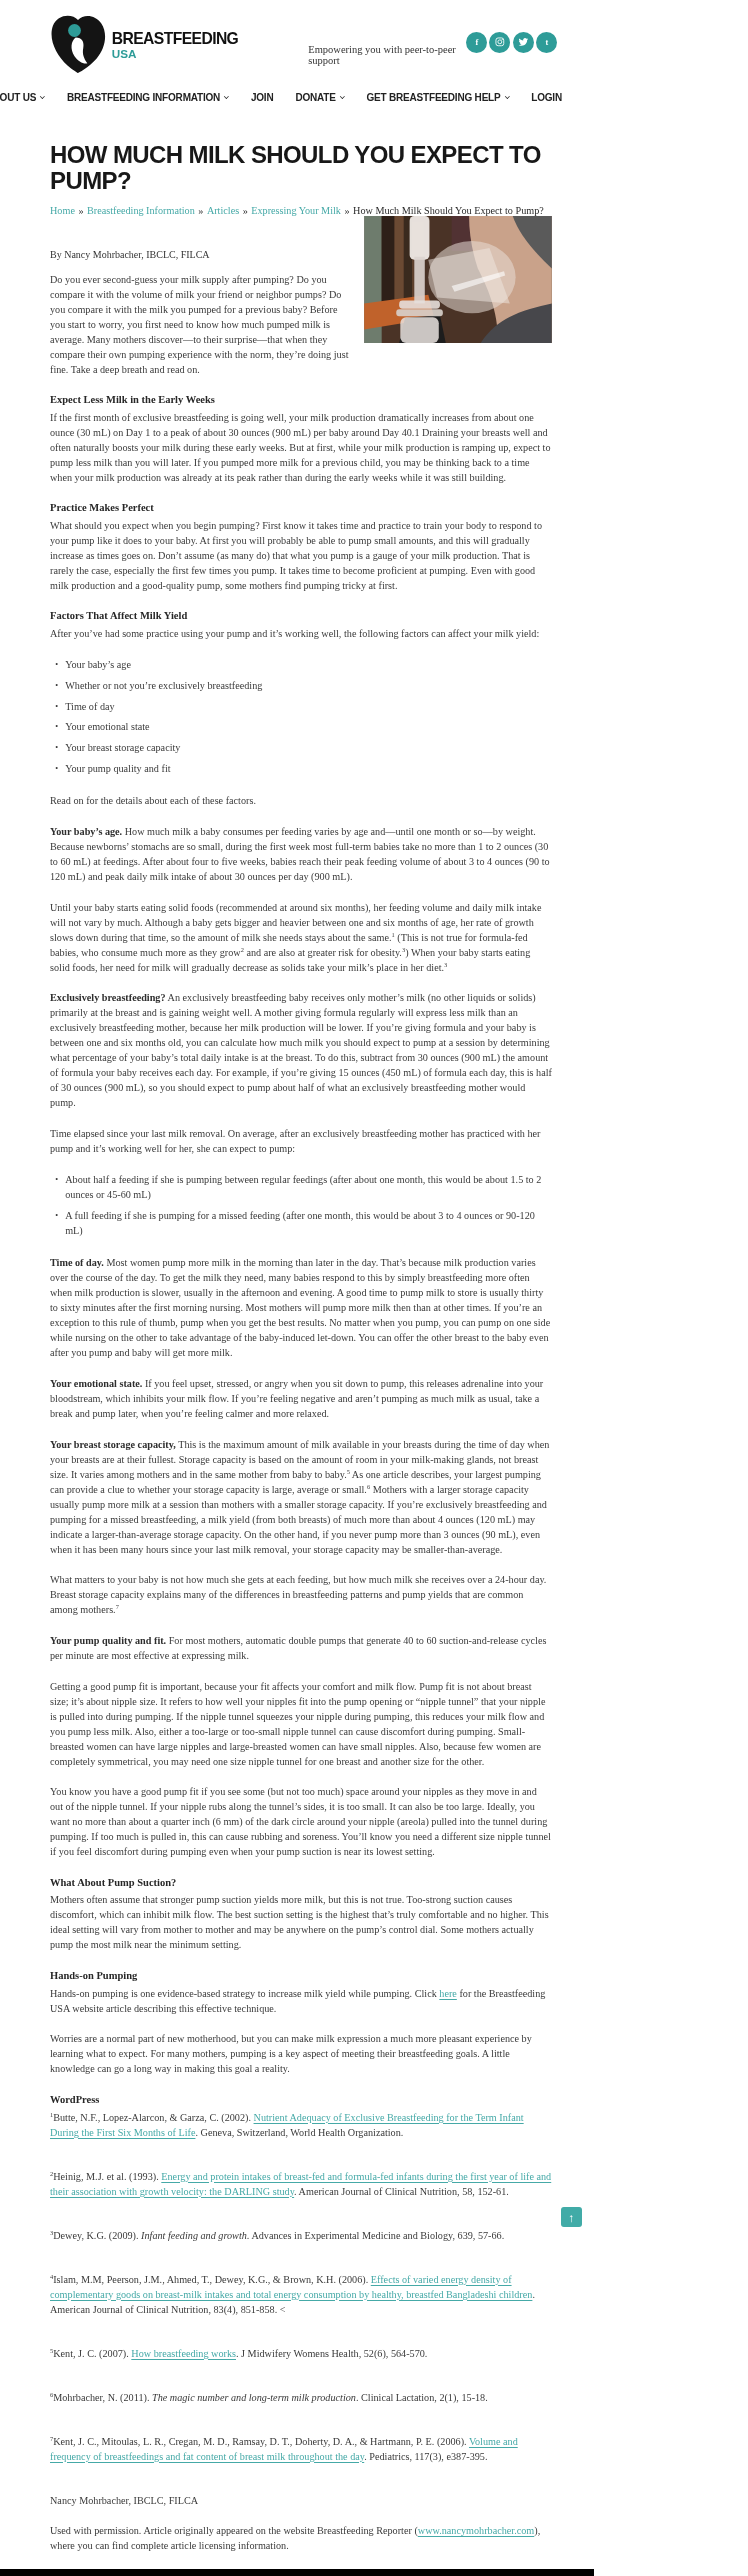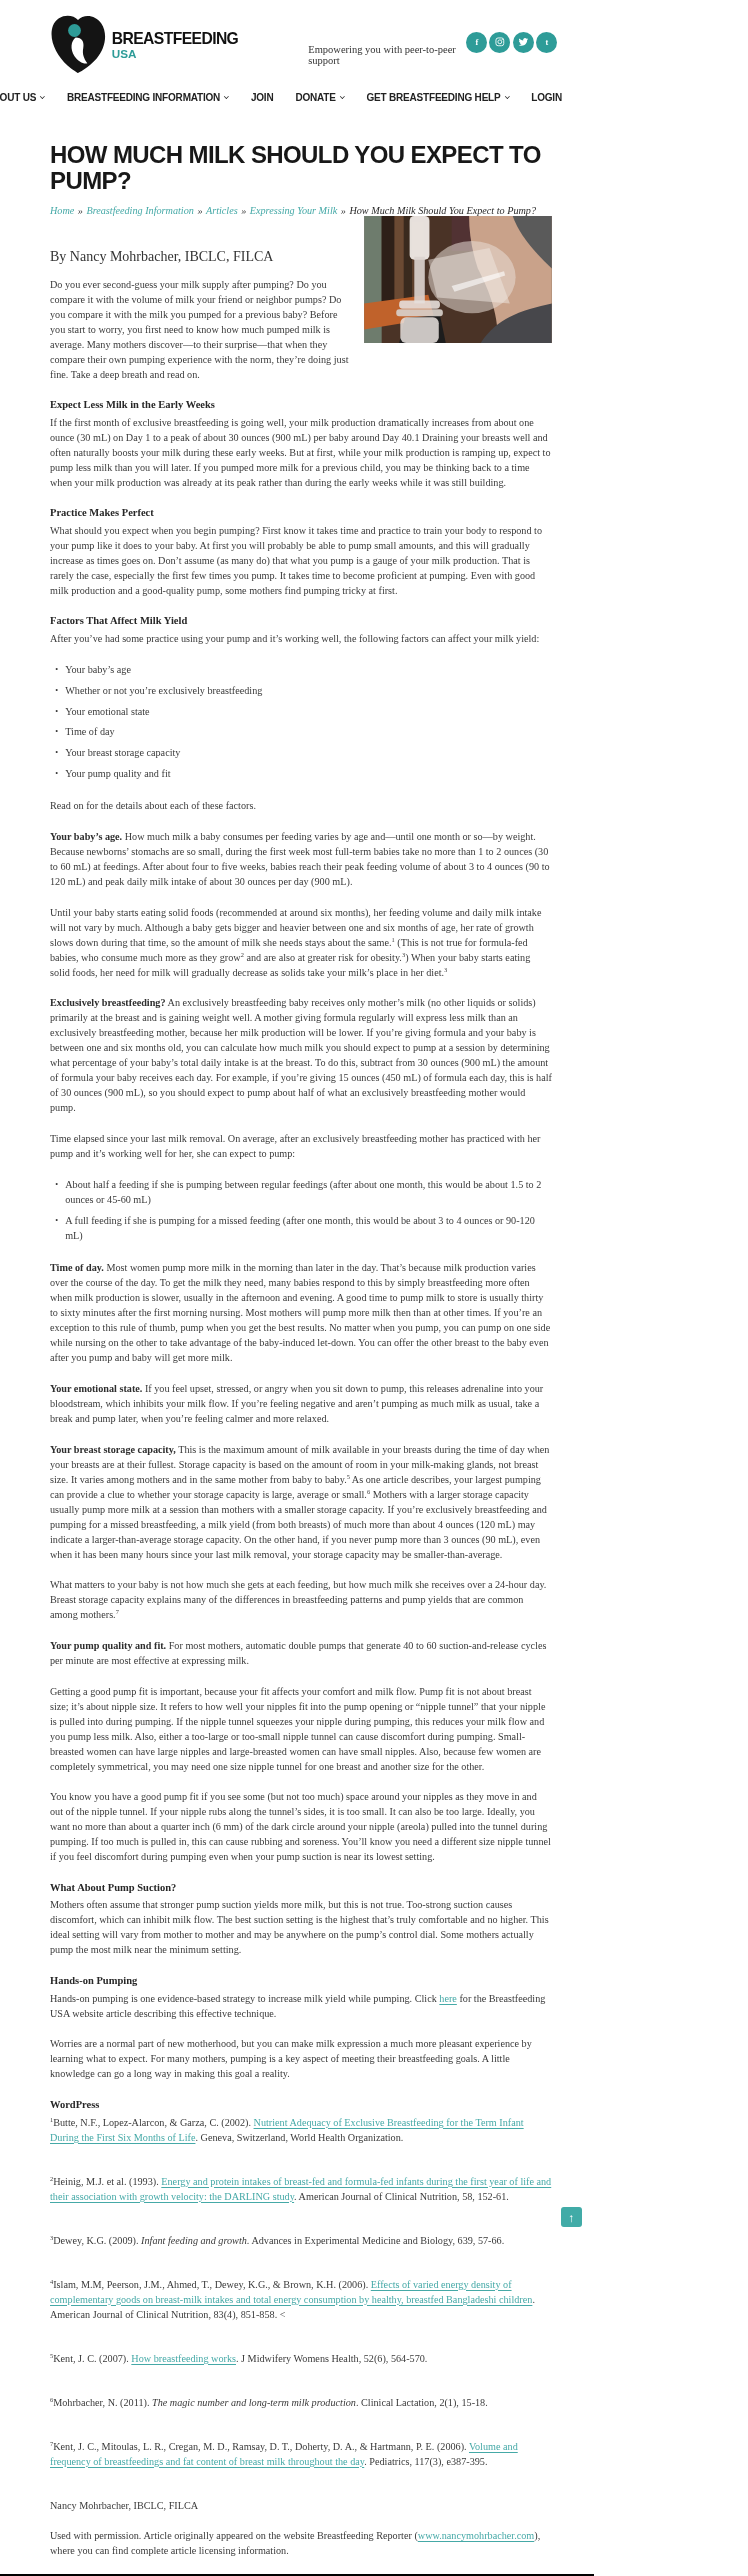--- a/index.html
+++ b/index.html
@@ -21,29 +21,29 @@
   .mainnav { margin-top:15px; display:flex; justify-content:center; align-items:center; gap:22px; font-family:"Liberation Sans",sans-serif; }
   .nav-item { font-size:10px; font-weight:700; color:#222; letter-spacing:-0.2px; cursor:pointer; display:flex; align-items:center; white-space:nowrap; }
   .chevron { width:4.7px; height:4.7px; border-right:1.2px solid #222; border-bottom:1.2px solid #222; transform:rotate(45deg) scale(.7); margin-left:4.1px; margin-top:-2.3px; }
   .search-wrap { margin-left:24.5px; cursor:pointer; position:relative; width:11.7px; height:11.7px; }
   .search-glass { position:absolute; top:0.6px; left:0.6px; width:6.4px; height:6.4px; border:1.2px solid #1e1e1e; border-radius:50%; }
   .search-glass::after { content:""; position:absolute; width:3.5px; height:1.2px; background:#1e1e1e; transform:rotate(45deg); right:-2.9px; bottom:-1.2px; }
 
   
   .main { padding:0 42px 0 50px; }
   h1.title { font-family:"Liberation Sans",sans-serif; font-size:24px; font-weight:800; letter-spacing:-0.6px; color:#181818; margin:38px 0 0 0; line-height:1.1; }
-  .breadcrumb { margin-top:10.5px; font-size:10.2px; color:#3a3a3a;font-style:italic; }
+  .breadcrumb { margin-top:10.5px; font-size:10.2px; color:#3a3a3a; }
   .breadcrumb a { color:#45a9a7; text-decoration:none; cursor:pointer; }
   .crumb-sep { margin:0 3.5px; color:#3a3a3a; }
   .crumb-current { color:#2b2b2b; }
 
   .photo { float:right; width:188px; height:127px; margin:0 0 11.7px 13px; }
   .photo svg { display:block; }
 
-  .byline { margin:33px 0 0 0; font-size:14px; color:#343434; }
+  .byline { margin:33px 0 0 0; font-size:10px; color:#343434; }
 
   .article-body { margin-top:11.7px; font-size:10.2px; line-height:15px; color:#3a3a3a; }
   .article-body p { margin:0 0 15.7px 0; }
   .article-body h4 { font-size:10.5px; color:#272727; margin:16.3px 0 2.9px 0; line-height:14px; }
   .article-body ul { margin:2.3px 0 17.5px 0; padding-left:4.7px; list-style:none; }
   .article-body li { margin:0 0 5.8px 10.5px; position:relative; }
   .article-body li::before { content:"•"; position:absolute; left:-10px; top:0; font-size:8.2px; color:#3a3a3a; }
   .article-body a { color:#45a9a7; text-decoration:underline; text-underline-offset:1.7px; text-decoration-thickness:0.6px; cursor:pointer; }
   .article-body sup { font-size:6.4px; line-height:0; vertical-align:super; }
   .article-body p.ref { margin-bottom:29px; }
@@ -177,22 +177,22 @@
         <p>Do you ever second-guess your milk supply after pumping? Do you compare it with the volume of milk your friend or neighbor pumps? Do you compare it with the milk you pumped for a previous baby? Before you start to worry, you first need to know how much pumped milk is average. Many mothers discover—to their surprise—that when they compare their own pumping experience with the norm, they’re doing just fine. Take a deep breath and read on.</p>
         <h4>Expect Less Milk in the Early Weeks</h4>
         <p>If the first month of exclusive breastfeeding is going well, your milk production dramatically increases from about one ounce (30 mL) on Day 1 to a peak of about 30 ounces (900 mL) per baby around Day 40.1 Draining your breasts well and often naturally boosts your milk during these early weeks. But at first, while your milk production is ramping up, expect to pump less milk than you will later. If you pumped more milk for a previous child, you may be thinking back to a time when your milk production was already at its peak rather than during the early weeks while it was still building.</p>
         <h4>Practice Makes Perfect</h4>
         <p>What should you expect when you begin pumping? First know it takes time and practice to train your body to respond to your pump like it does to your baby. At first you will probably be able to pump small amounts, and this will gradually increase as times goes on. Don’t assume (as many do) that what you pump is a gauge of your milk production. That is rarely the case, especially the first few times you pump. It takes time to become proficient at pumping. Even with good milk production and a good-quality pump, some mothers find pumping tricky at first.</p>
         <h4>Factors That Affect Milk Yield</h4>
         <p>After you’ve had some practice using your pump and it’s working well, the following factors can affect your milk yield:</p>
         <ul>
           <li>Your baby’s age</li>
           <li>Whether or not you’re exclusively breastfeeding</li>
+          <li>Time of day</li>
           <li>Your emotional state</li>
-          <li>Time of day</li>
           <li>Your breast storage capacity</li>
           <li>Your pump quality and fit</li>
         </ul>
         <p>Read on for the details about each of these factors.</p>
         <p><strong>Your baby’s age.</strong> How much milk a baby consumes per feeding varies by age and—until one month or so—by weight. Because newborns’ stomachs are so small, during the first week most full-term babies take no more than 1 to 2 ounces (30 to 60 mL) at feedings. After about four to five weeks, babies reach their peak feeding volume of about 3 to 4 ounces (90 to 120 mL) and peak daily milk intake of about 30 ounces per day (900 mL).</p>
         <p>Until your baby starts eating solid foods (recommended at around six months), her feeding volume and daily milk intake will not vary by much. Although a baby gets bigger and heavier between one and six months of age, her rate of growth slows down during that time, so the amount of milk she needs stays about the same.<sup>1</sup> (This is not true for formula-fed babies, who consume much more as they grow<sup>2</sup> and are also at greater risk for obesity.<sup>3</sup>) When your baby starts eating solid foods, her need for milk will gradually decrease as solids take your milk’s place in her diet.<sup>3</sup></p>
         <p><strong>Exclusively breastfeeding?</strong> An exclusively breastfeeding baby receives only mother’s milk (no other liquids or solids) primarily at the breast and is gaining weight well. A mother giving formula regularly will express less milk than an exclusively breastfeeding mother, because her milk production will be lower. If you’re giving formula and your baby is between one and six months old, you can calculate how much milk you should expect to pump at a session by determining what percentage of your baby’s total daily intake is at the breast. To do this, subtract from 30 ounces (900 mL) the amount of formula your baby receives each day. For example, if you’re giving 15 ounces (450 mL) of formula each day, this is half of 30 ounces (900 mL), so you should expect to pump about half of what an exclusively breastfeeding mother would pump.</p>
         <p>Time elapsed since your last milk removal. On average, after an exclusively breastfeeding mother has practiced with her pump and it’s working well for her, she can expect to pump:</p>
         <ul>
           <li>About half a feeding if she is pumping between regular feedings (after about one month, this would be about 1.5 to 2 ounces or 45-60 mL)</li>

